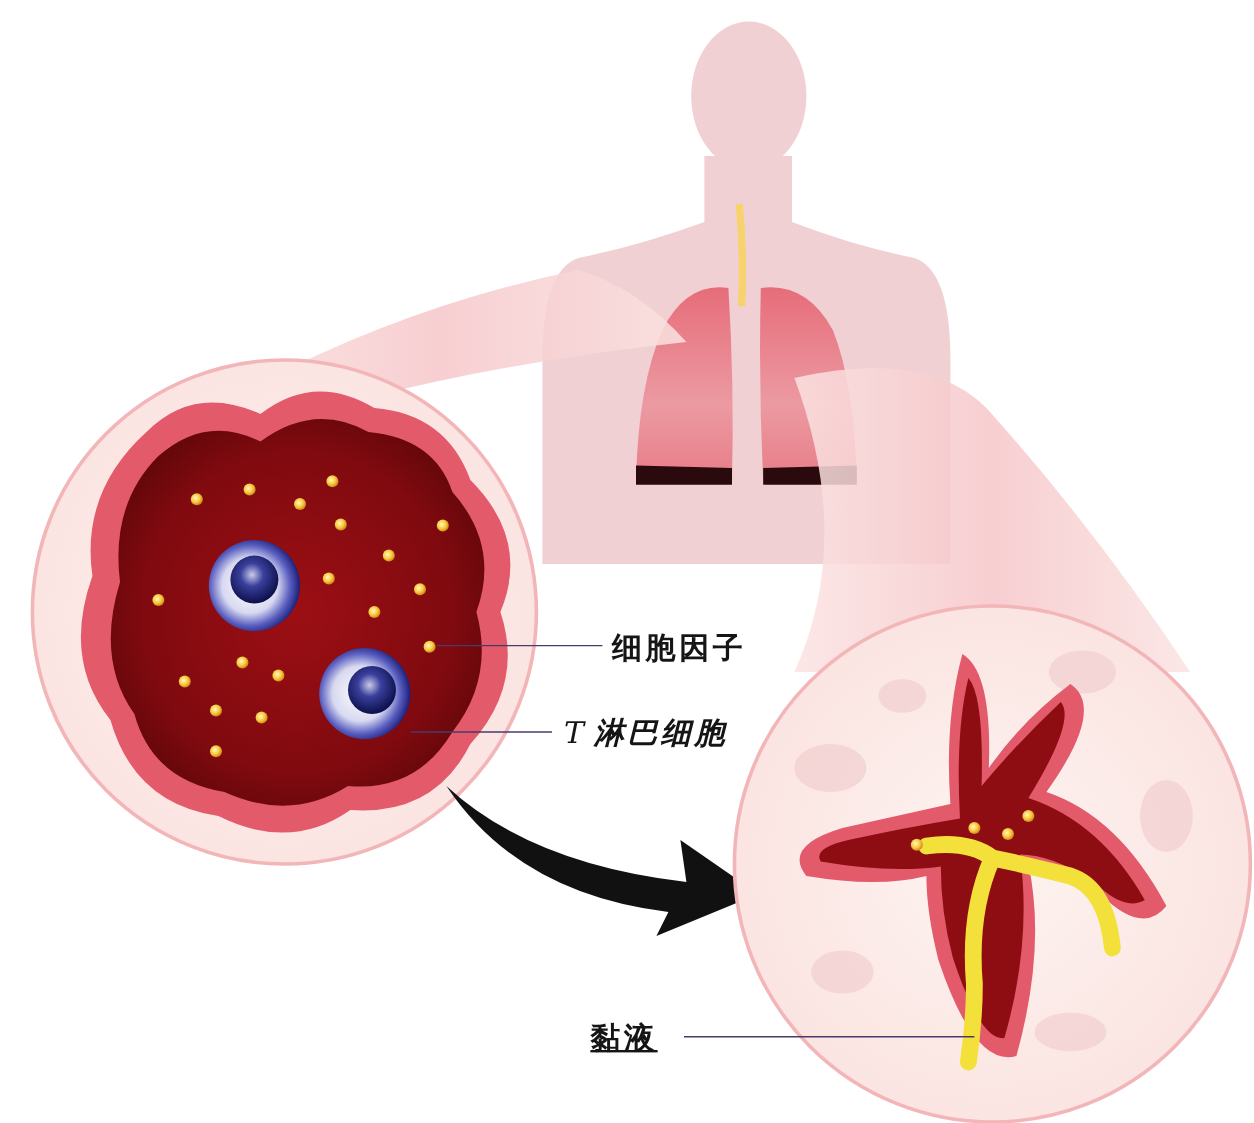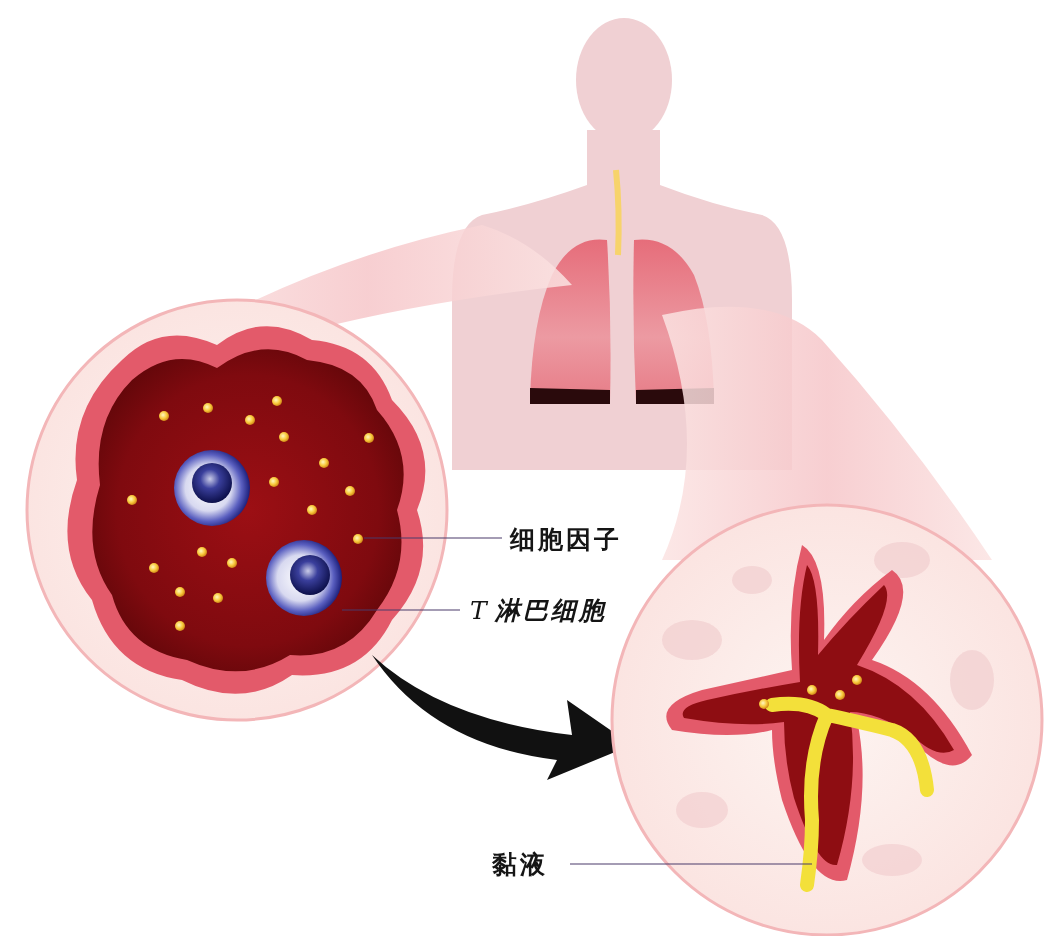--- a/index.html
+++ b/index.html
@@ -130,14 +130,14 @@
     </g>
   </g>
 
   <line x1="352" y1="538" x2="490" y2="538" stroke="#4a3a6a" stroke-width="1.2"></line>
   <line x1="330" y1="610" x2="448" y2="610" stroke="#4a3a6a" stroke-width="1.2"></line>
   <line x1="558" y1="864" x2="800" y2="864" stroke="#4a3a6a" stroke-width="1.2"></line>
 </svg>
 
   <div class="label" style="left:498px; top:527px;">细胞因子</div>
   <div class="label" style="left:458px; top:598px;font-style:italic;"><span class="latin">T</span><span>淋巴细胞</span></div>
-  <div class="label" style="left:480px; top:852px;">黏液</div>
+  <div class="label" style="left:480px; top:852px;text-decoration:underline;">黏液</div>
 </div>
 
 </body></html>

